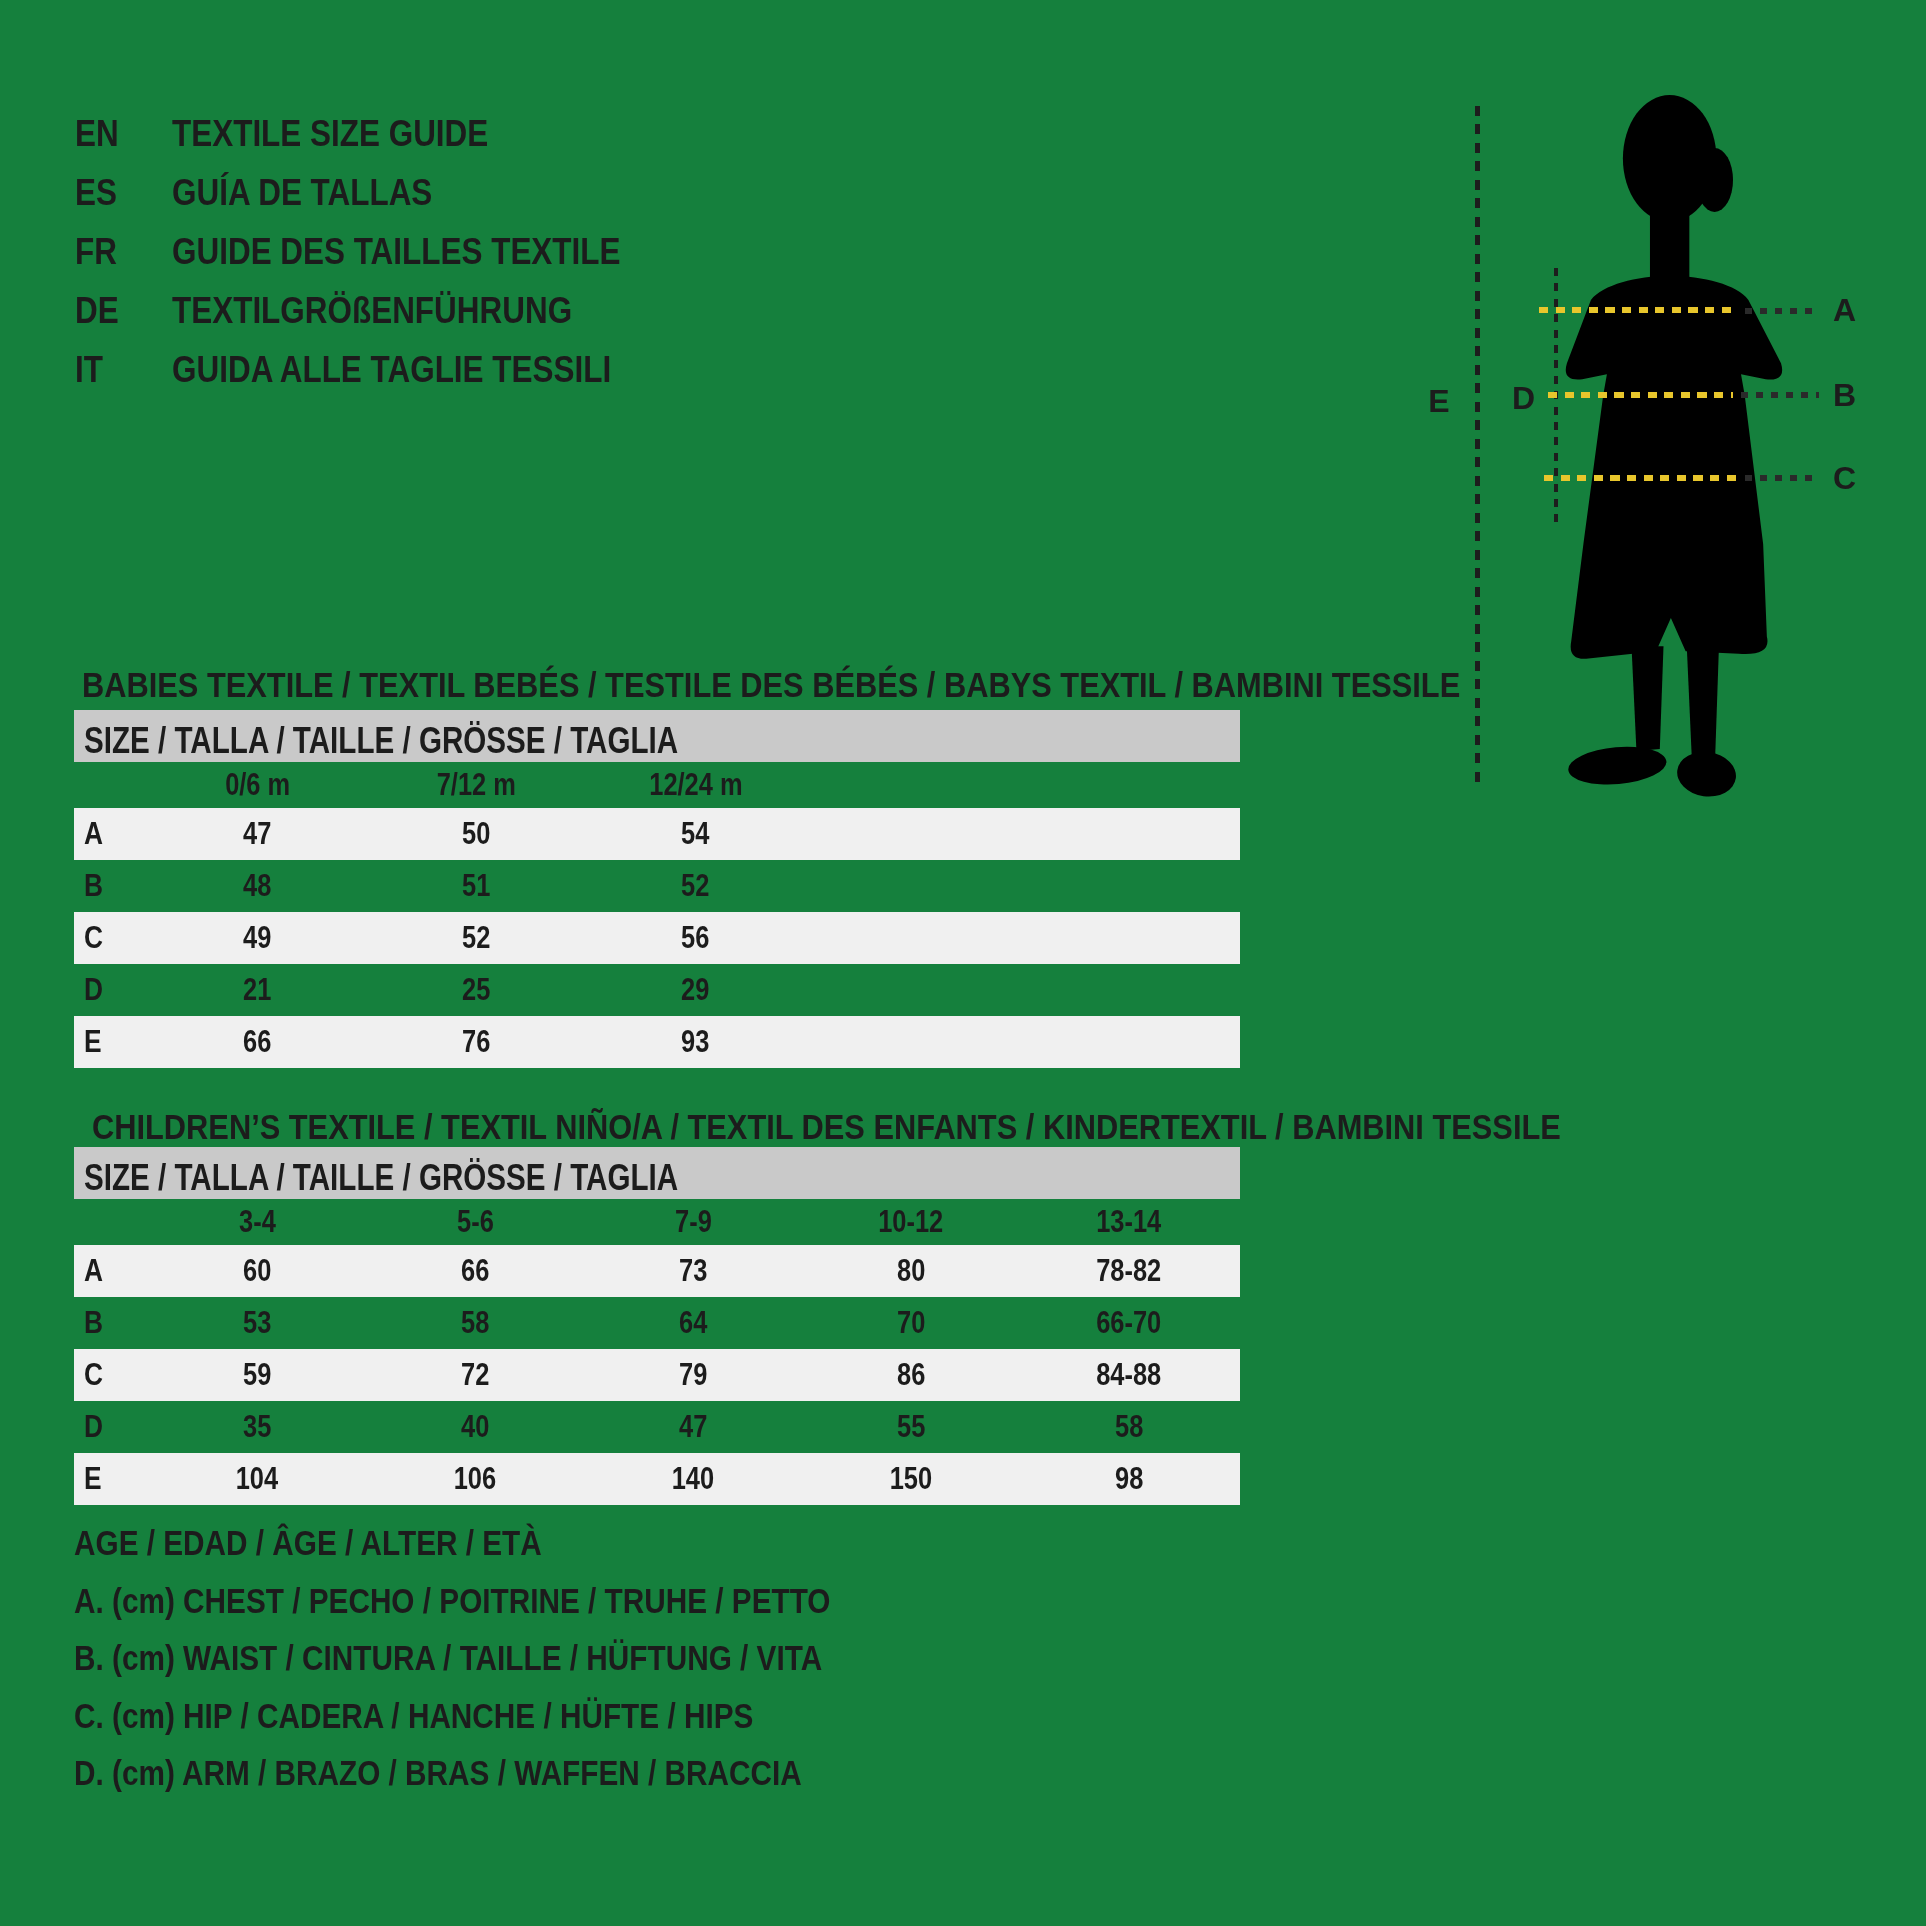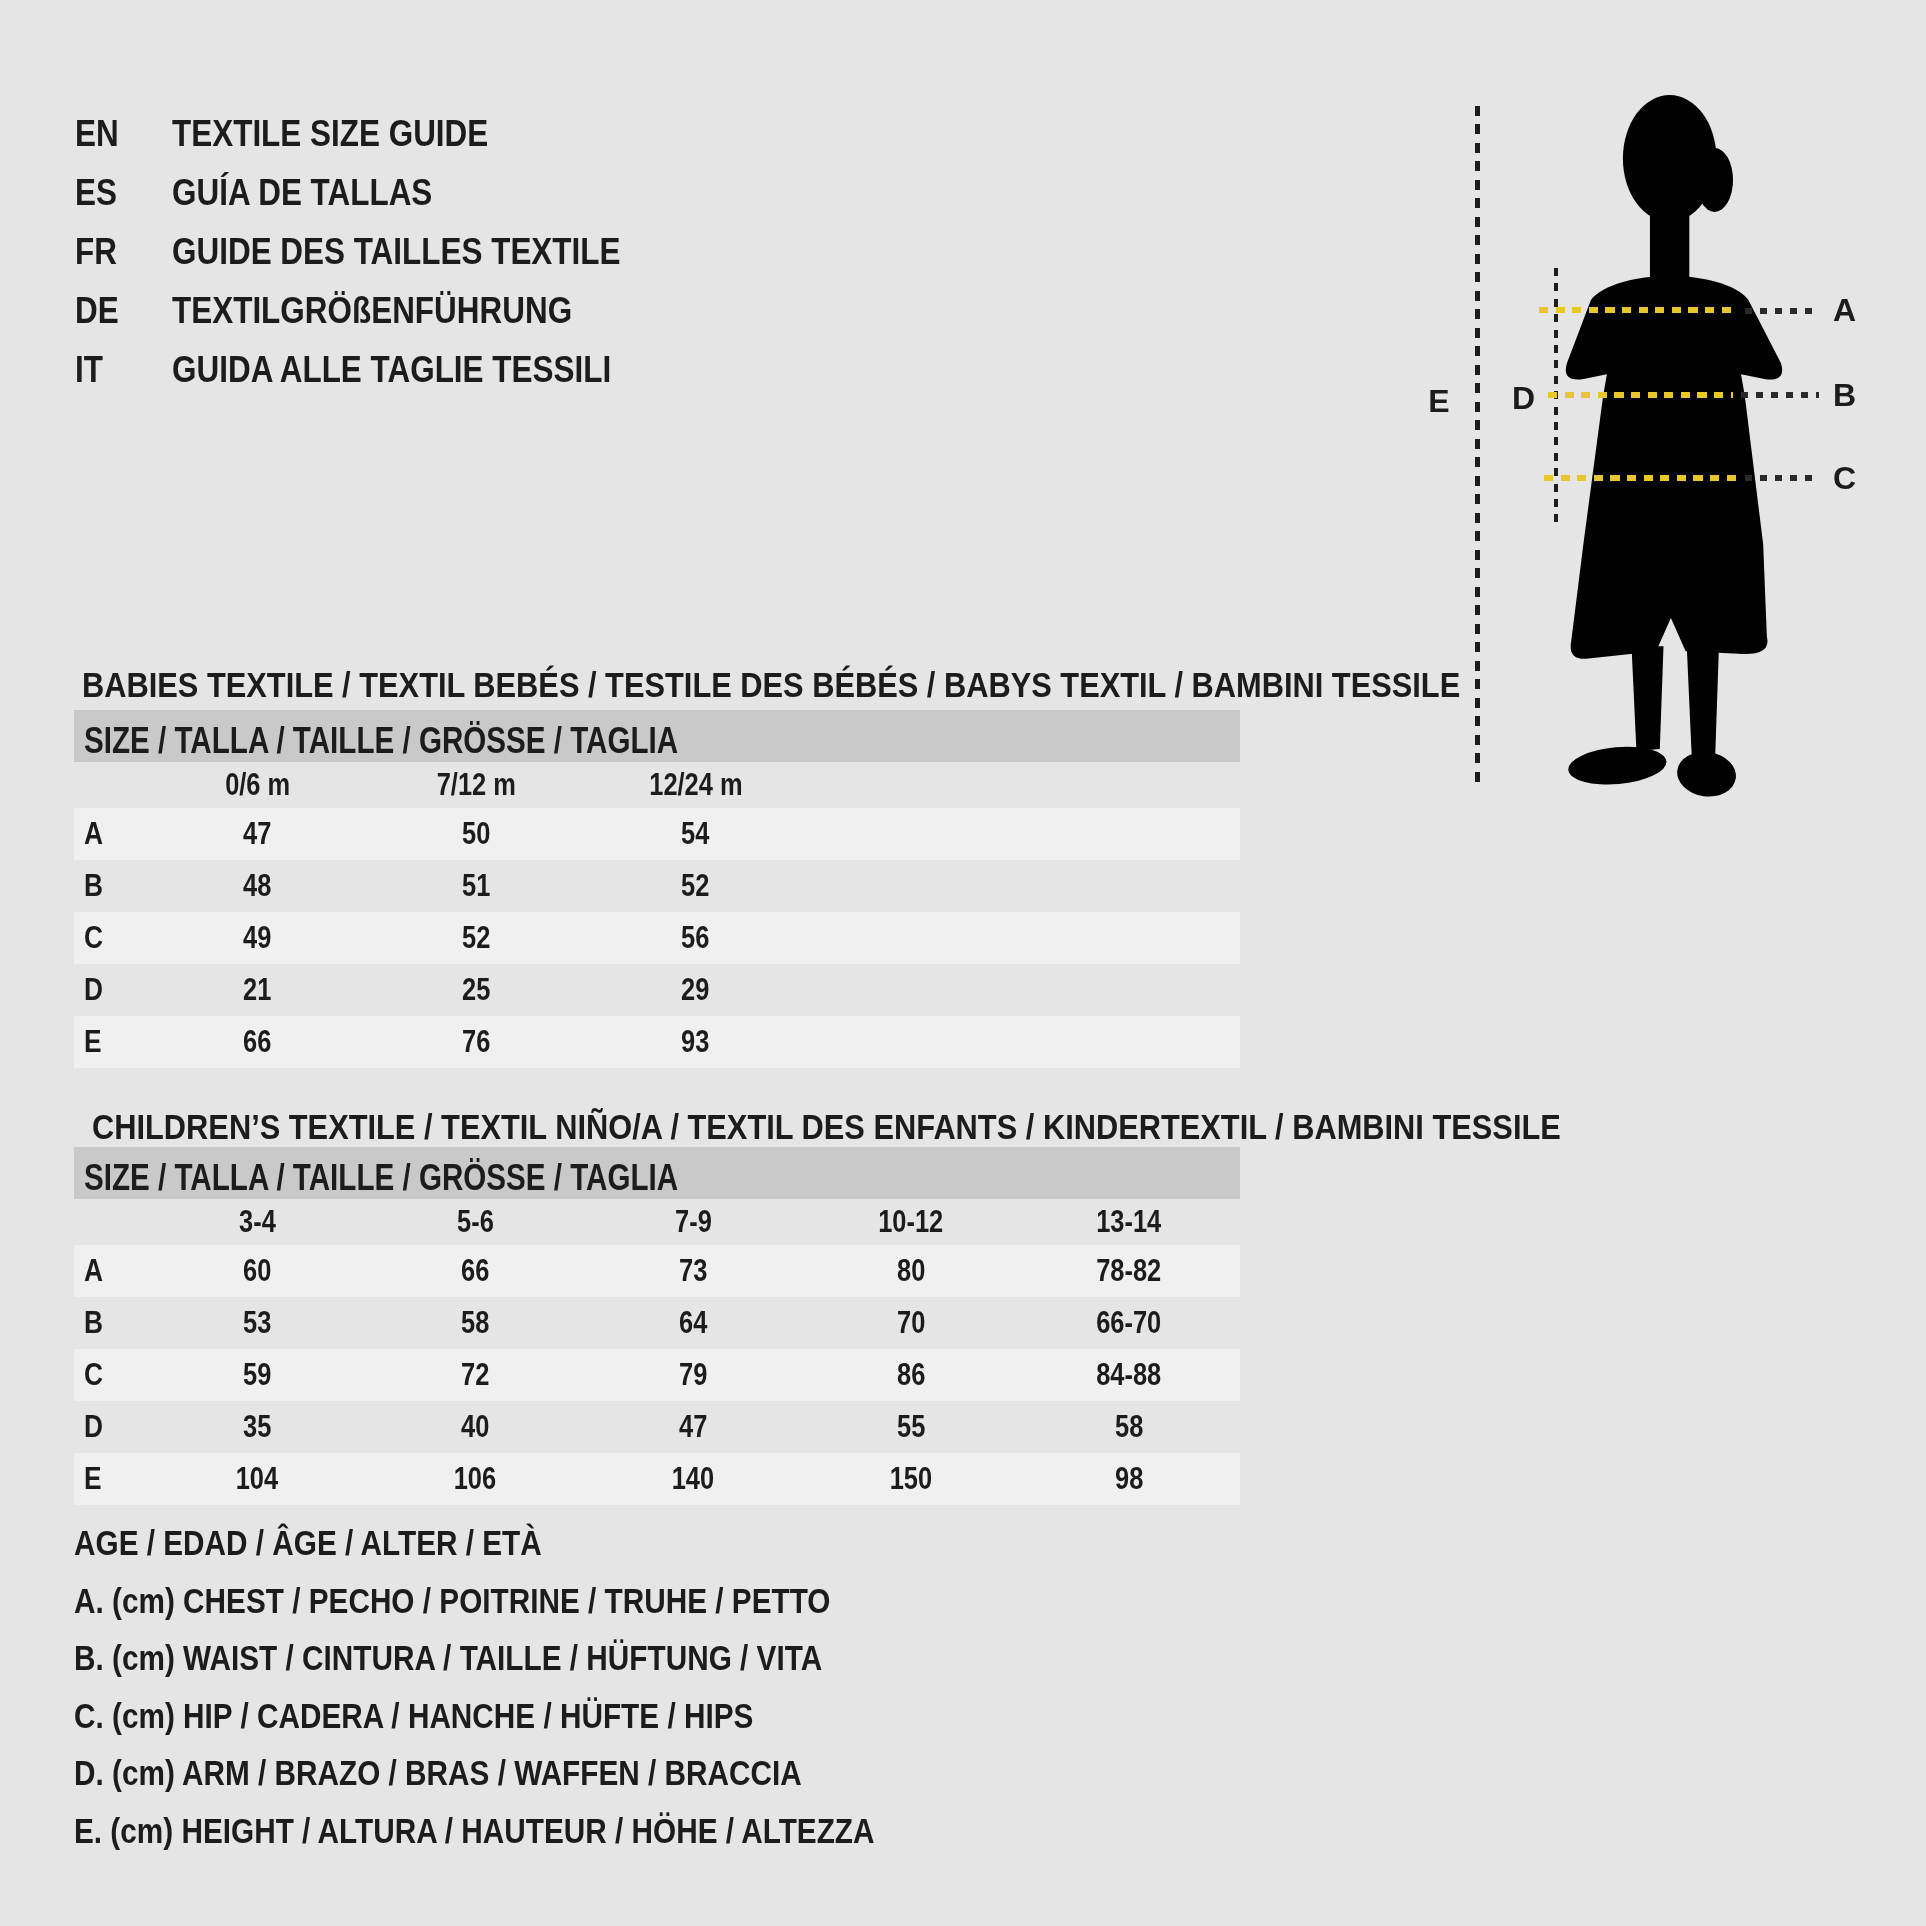--- a/index.html
+++ b/index.html
@@ -1,17 +1,17 @@
 <!DOCTYPE html>
 <html style="font-size:10px"><head>
 <meta charset="utf-8">
 <style>
   html,body{margin:0;padding:0;background:#ffffff;}
   .page{
-    position:relative;width:1926px;height:1926px;background:#e5e5e5;overflow:hidden;
+    position:relative;width:1926px;height:1926px;background:#15803d;overflow:hidden;
     font-family:"Liberation Sans","DejaVu Sans",sans-serif;color:#1c1c1c;font-weight:700;
   }
   .abs{position:absolute;}
   .cond{display:inline-block;transform:scaleX(0.85);transform-origin:0 50%;white-space:nowrap;}
   .condC{display:inline-block;transform:scaleX(0.82);transform-origin:50% 50%;white-space:nowrap;}
 
   
   .langs{left:75px;top:104px;width:924px;}
   .lang-row{display:flex;height:59px;align-items:center;font-size:37px;}
   .lang-code{width:97px;flex:0 0 97px;}
@@ -220,18 +220,17 @@
     <div class="legend-line"><span class="cond">AGE / EDAD / ÂGE / ALTER / ETÀ</span></div>
     <div>
     <div class="legend-line"><span class="cond">A. (cm) CHEST / PECHO / POITRINE / TRUHE / PETTO</span></div>
 
     <div class="legend-line"><span class="cond">B. (cm) WAIST / CINTURA / TAILLE / HÜFTUNG / VITA</span></div>
 
     <div class="legend-line"><span class="cond">C. (cm) HIP / CADERA / HANCHE / HÜFTE / HIPS</span></div>
 
     <div class="legend-line"><span class="cond">D. (cm) ARM / BRAZO / BRAS / WAFFEN / BRACCIA</span></div>
 
-    <div class="legend-line"><span class="cond">E. (cm) HEIGHT / ALTURA / HAUTEUR / HÖHE / ALTEZZA</span></div>
   </div>
   </div>
 
 </div>
 
 
 </body></html>

